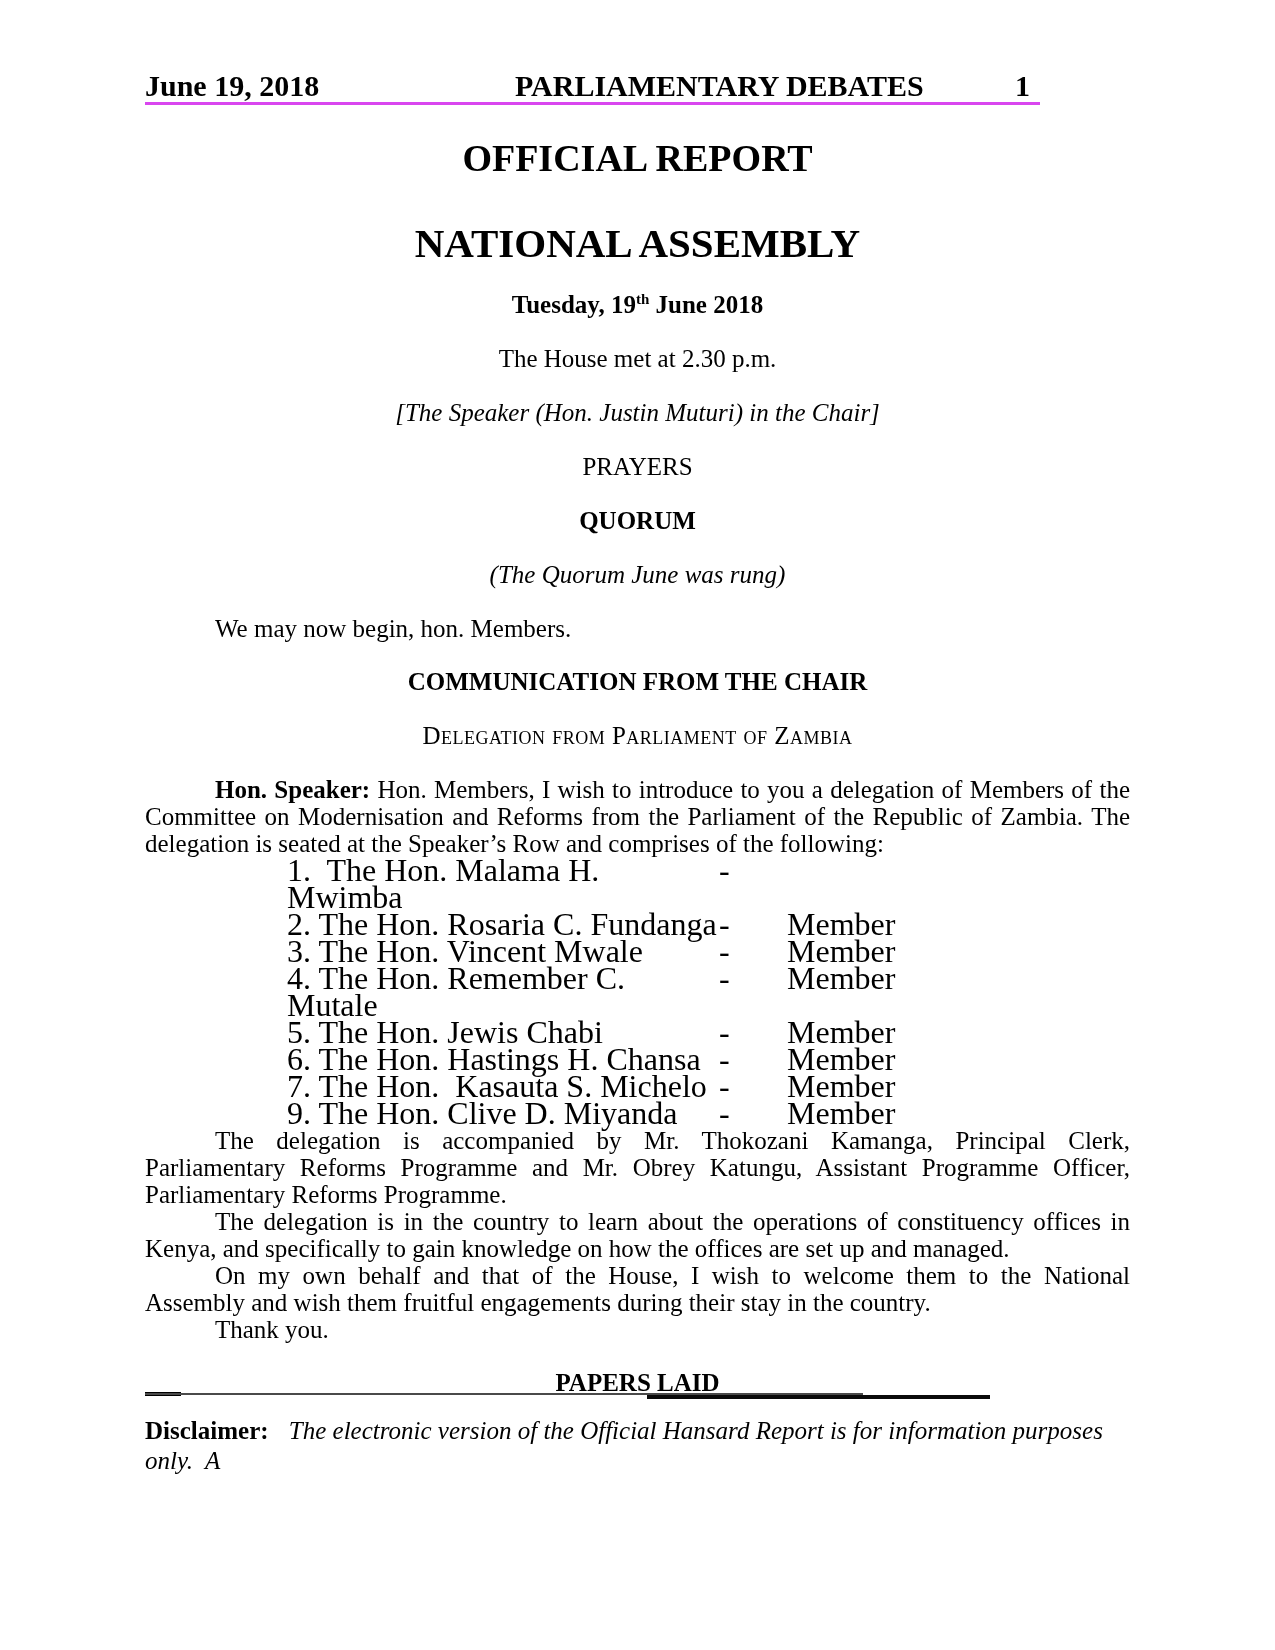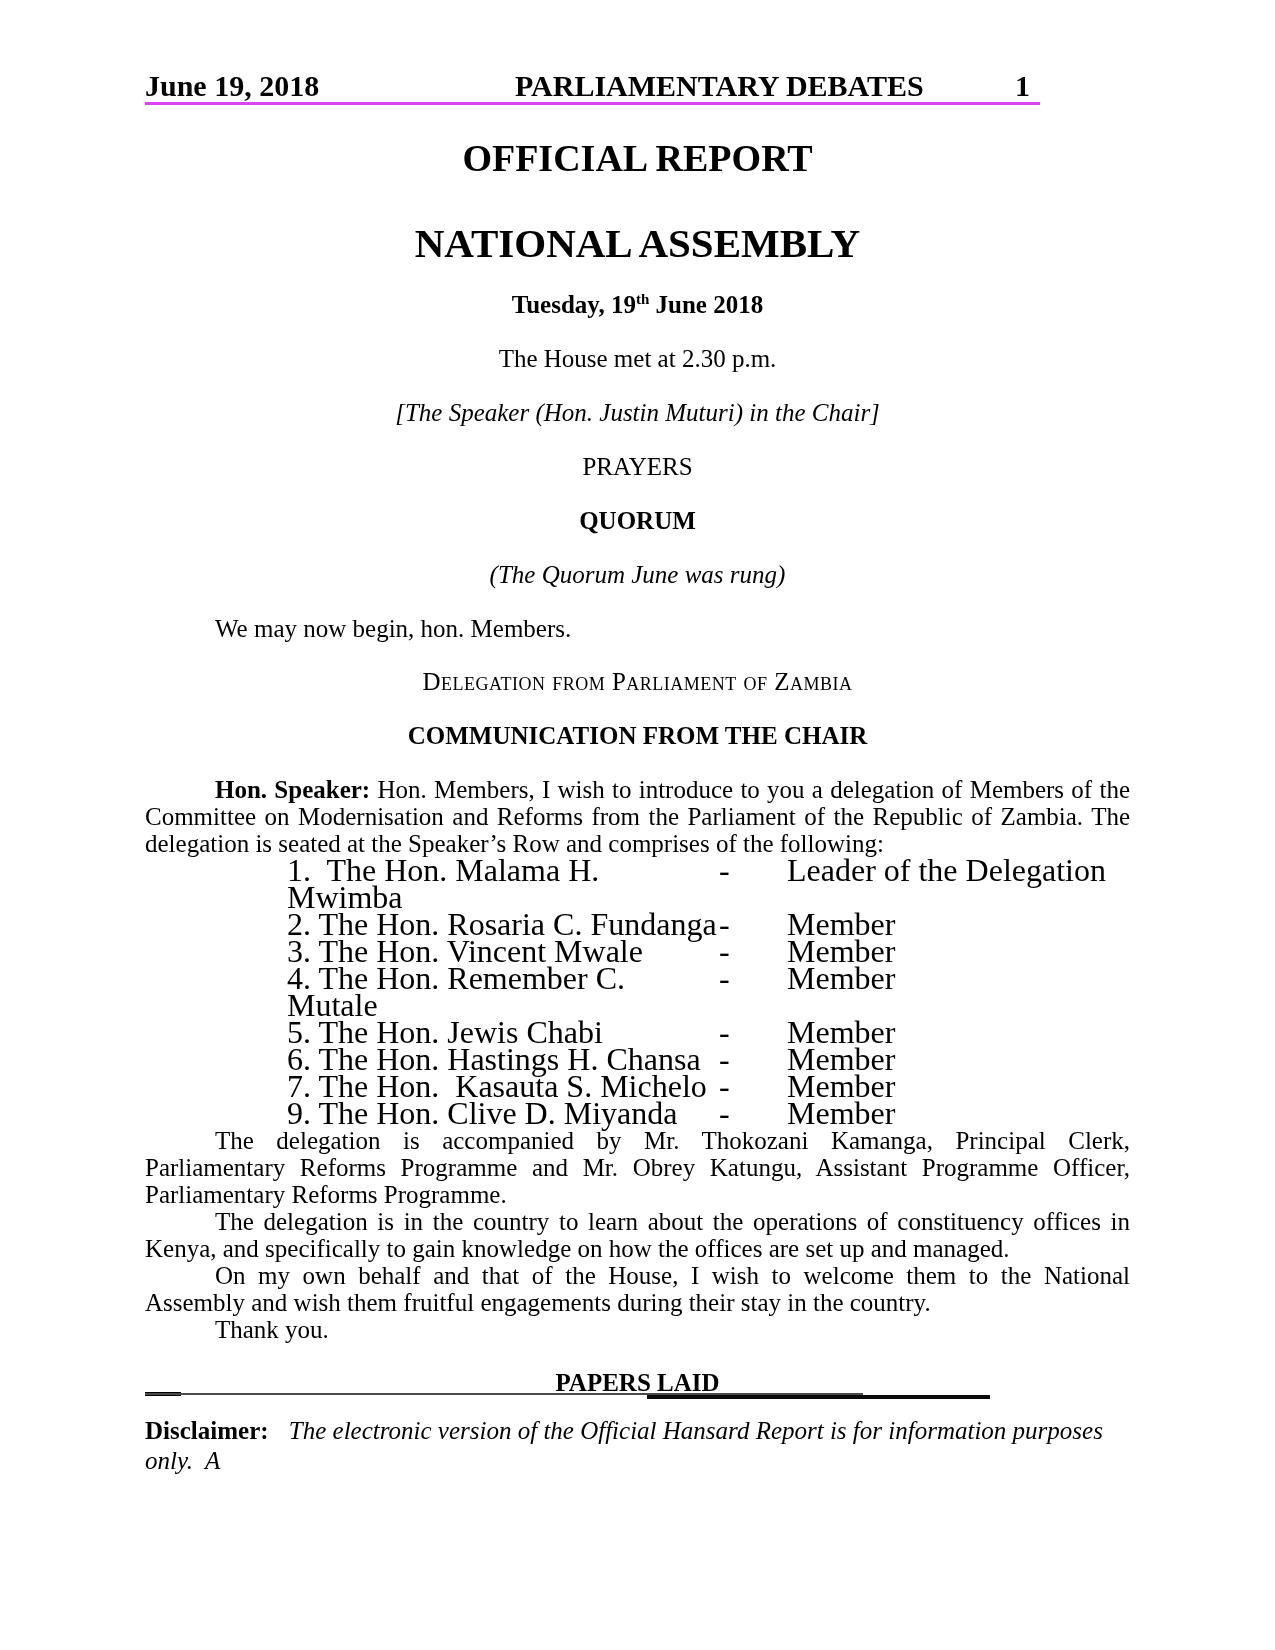--- a/index.html
+++ b/index.html
@@ -76,31 +76,30 @@
 
   <p class="line">PRAYERS</p>
 
   <p class="line bold">QUORUM</p>
 
 
   <p class="line italic">(The Quorum June was rung)</p>
 
   <p class="body indent gap-top">We may now begin, hon. Members.</p>
 
+  <p class="line bold">COMMUNICATION FROM THE CHAIR</p>
+
   <p class="line smallcaps">Delegation from Parliament of Zambia</p>
-
-  <p class="line bold">COMMUNICATION FROM THE CHAIR</p>
 
   <p class="body indent gap-top"><span class="bold">Hon. Speaker:</span><span> Hon. Members, I wish to introduce to you a delegation of Members of the Committee on Modernisation and Reforms from the Parliament of the Republic of Zambia. The delegation is seated at the Speaker’s Row and comprises of the following:</span></p>
 
   <div class="delegate-list">
     <div class="delegate-row">
       <span class="d-name">1.  The Hon. Malama H. Mwimba</span>
       <span class="d-dash">-</span>
-      <span class="d-role">Leader of the Delegation</span>
     </div>
     <div class="delegate-row">
       <span class="d-name">2. The Hon. Rosaria C. Fundanga</span>
       <span class="d-dash">-</span>
       <span class="d-role">Member</span>
     </div>
     <div class="delegate-row">
       <span class="d-name">3. The Hon. Vincent Mwale</span>
       <span class="d-dash">-</span>
       <span class="d-role">Member</span>

